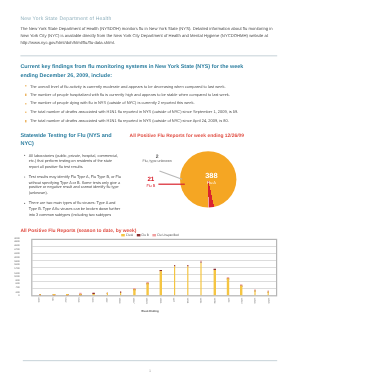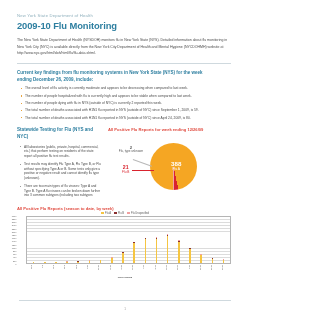--- a/index.html
+++ b/index.html
@@ -342,21 +342,20 @@
     color: #9a9a9a;
   }
 </style>
 </head>
 <body>
 
 <div class="page">
 
   <div>
     <div class="agency">New York State Department of Health</div>
-    <div class="doc-title">2009-10 Flu Monitoring</div>
     <p class="intro">The New York State Department of Health (NYSDOH) monitors flu in New York State (NYS). Detailed information about flu monitoring in New York City (NYC) is available directly from the New York City Department of Health and Mental Hygiene (NYCDOHMH) website at http://www.nyc.gov/html/doh/html/flu/flu-data.shtml.</p>
     <hr class="rule">
   </div>
 
   <div>
     <div class="findings-head">Current key findings from flu monitoring systems in New York State (NYS) for the week ending December 26, 2009, include:</div>
     <ul class="findings">
       <li>The overall level of flu activity is currently moderate and appears to be decreasing when compared to last week.</li>
       <li>The number of people hospitalized with flu is currently high and appears to be stable when compared to last week.</li>
       <li>The number of people dying with flu in NYS (outside of NYC) is currently 2 reported this week.</li>

